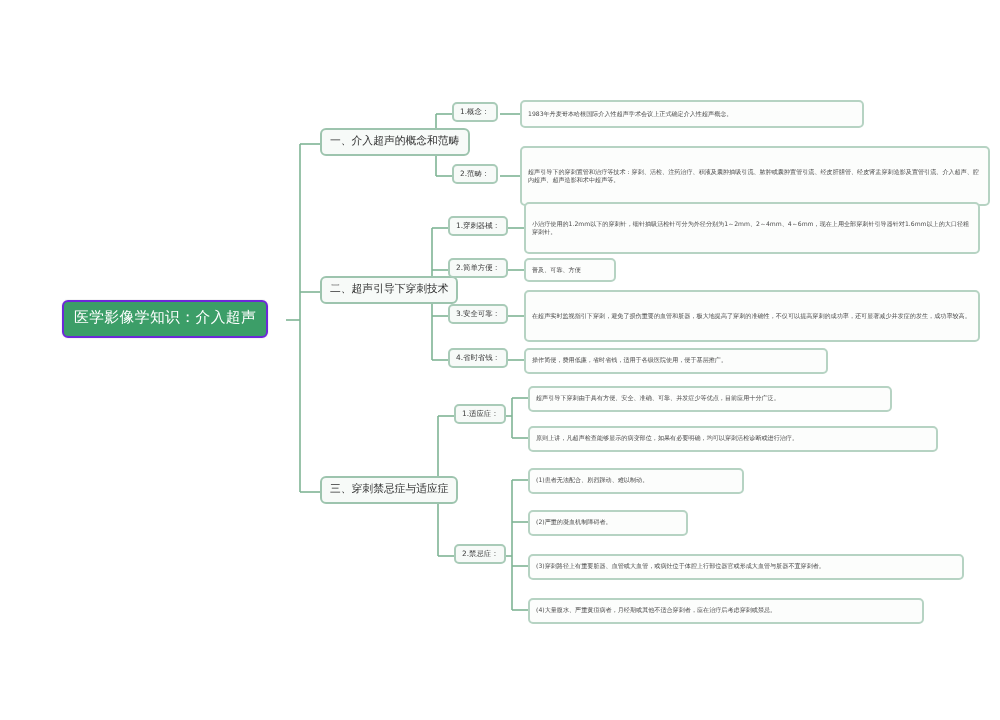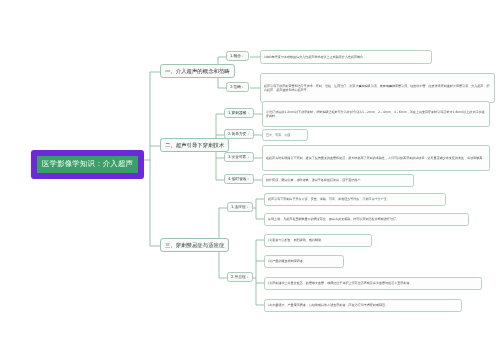--- a/index.html
+++ b/index.html
@@ -10,21 +10,21 @@
     overflow:hidden;
   }
   #canvas{position:relative;width:500px;height:360px;}
   svg#wires{position:absolute;left:0;top:0;width:500px;height:360px;pointer-events:none;}
 
   .node{position:absolute;box-sizing:border-box;display:flex;align-items:center;}
 
   
   .root{
     background:#3c9e68;
-    border:6px solid #6d28d9;
+    border:1px solid #6d28d9;
     border-radius:3px;
     color:#ffffff;
     font-size:7.4px;
     letter-spacing:.2px;
     padding:4px 5px;
     line-height:1.15;
     white-space:nowrap;
     box-shadow:0 0 0 .5px rgba(0,0,0,.04);
   }
 

